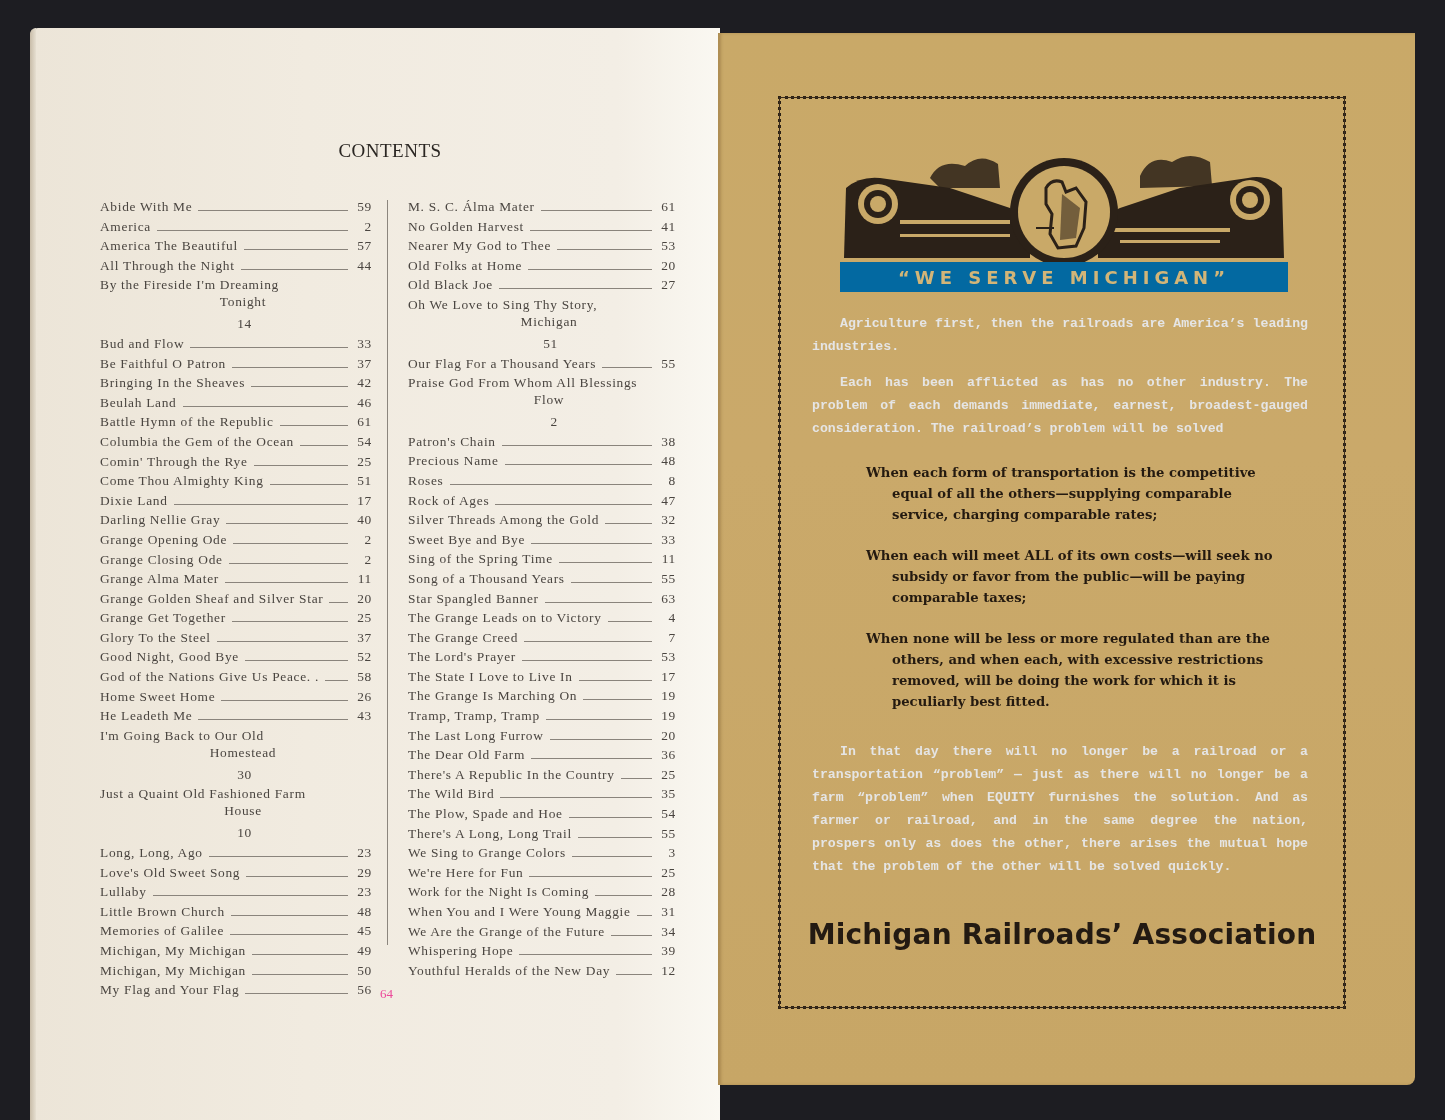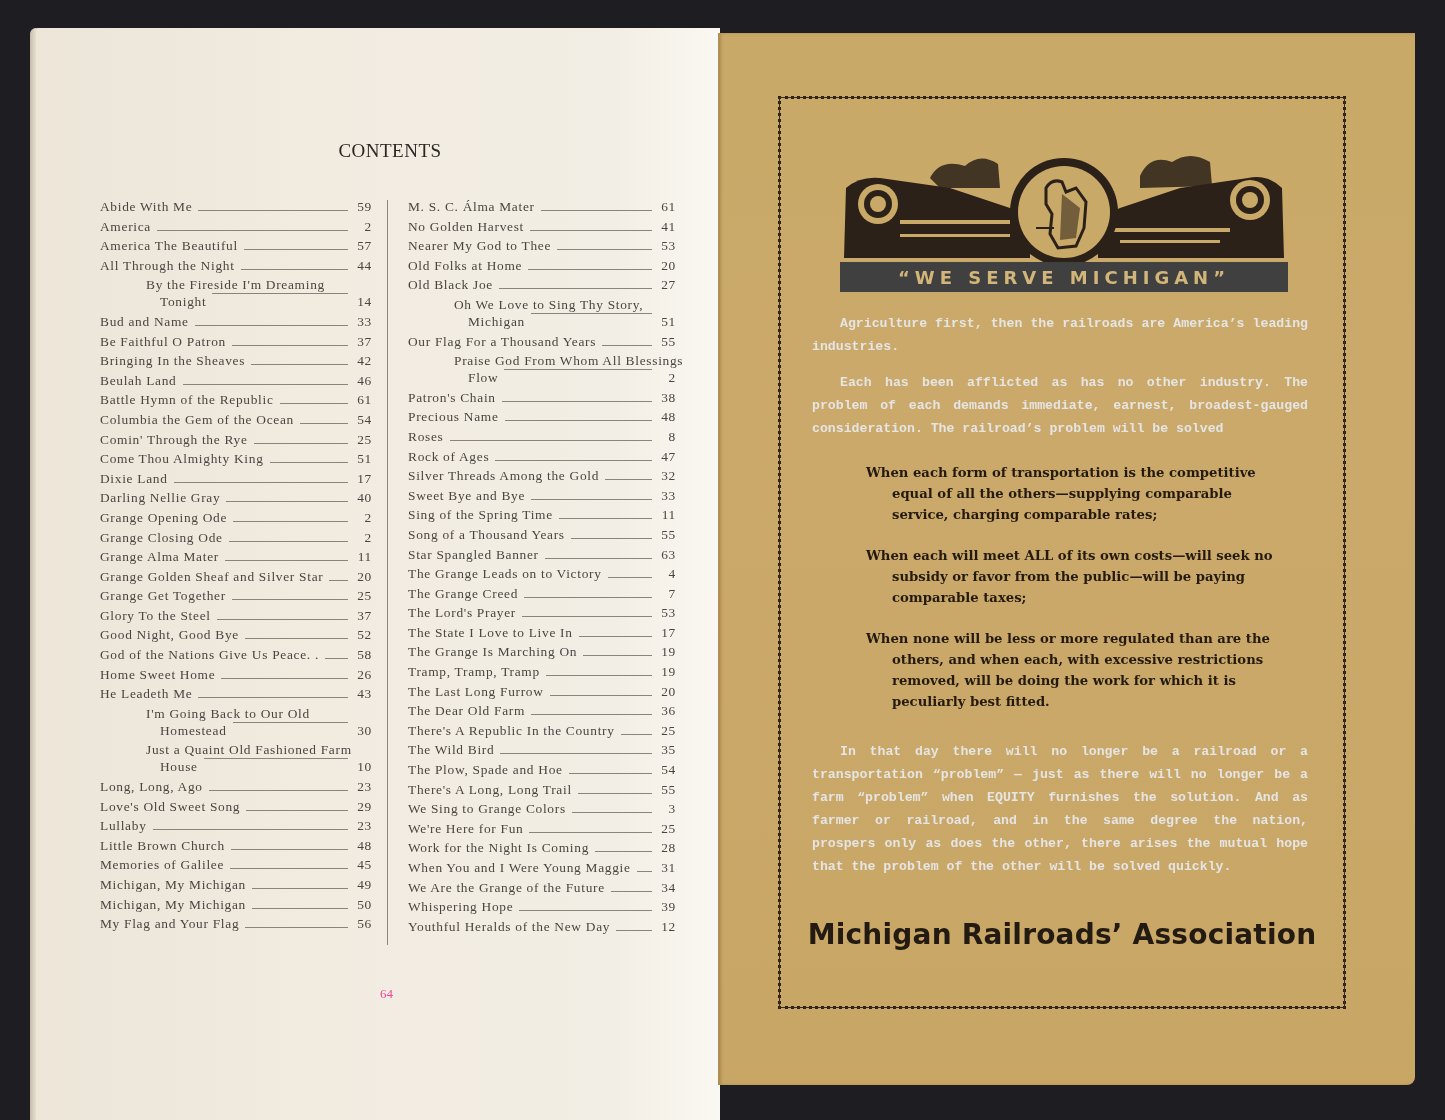--- a/index.html
+++ b/index.html
@@ -39,23 +39,23 @@
       font-size: 13.4px; color: #4a4540; letter-spacing: 0.7px;
     }
     .col-left { left: 100px; width: 272px; }
     .col-right { left: 408px; width: 268px; }
     .entry { display: flex; align-items: flex-end; line-height: 17px; margin-bottom: 2.6px; }
     .entry .title { white-space: nowrap; }
     .entry .leader {
       flex: 1; border-bottom: 1px solid #8a847c; margin: 0 6px 4px 6px; min-width: 10px;
     }
     .entry .page { min-width: 18px; text-align: right; }
-    .entry-wrap { line-height: 17px; margin-bottom: 2.6px; margin-left: 46px; }
+    .entry-wrap { line-height: 17px; margin-bottom: 2.6px; }
     .entry-wrap .line1 { white-space: nowrap; }
-    .entry-wrap .line2 { display: flex; align-items: flex-start; padding-left: 14px; }
+    .entry-wrap .line2 { display: flex; align-items: center; padding-left: 14px; flex-direction: column; }
     .entry-wrap .leader { flex: 1; border-bottom: 1px solid #8a847c; margin: 0 6px 4px 6px; }
     .entry-wrap .page { min-width: 18px; text-align: right; }
     .divider {
       position: absolute; left: 387px; top: 200px; width: 1px; height: 745px;
       background: #8c867e;
     }
     .page-number {
       position: absolute; left: 380px; top: 986px;
       font-family: "Liberation Serif", serif; font-weight: normal;
       font-size: 13px; color: #ec4899;
@@ -63,21 +63,21 @@
     .frame {
       position: absolute; left: 778px; top: 96px; width: 562px; height: 907px;
       border: 3px dotted #2b2015;
       outline: 1px solid #3a2c1c; outline-offset: -2px;
     }
     .logo {
       position: absolute; left: 840px; top: 148px; width: 448px; height: 144px;
     }
     .logo-banner {
       position: absolute; left: 0; right: 0; bottom: 0; height: 30px;
-      background: #404040; color: #d2b578;
+      background: #0369a1; color: #d2b578;
       font-family: "DejaVu Sans", sans-serif; font-weight: bold;
       font-size: 18px; letter-spacing: 5px;
       display: flex; align-items: center; justify-content: center;
     }
     .ad-text {
       position: absolute; left: 812px; width: 496px;
       font-family: Liberation Mono, monospace; font-weight: bold;
       font-size: 13.2px; color: #e5e5e5; line-height: 23px;
       text-align: justify;
     }
@@ -131,21 +131,21 @@
     </div>
     <div class="entry-wrap">
       <div class="line1">By the Fireside I'm Dreaming</div>
       <div class="line2">
         <span>Tonight</span>
         <span class="leader"></span>
         <span class="page">14</span>
       </div>
     </div>
     <div class="entry">
-      <span class="title">Bud and Name</span>
+      <span class="title">Bud and Flow</span>
       <span class="leader"></span>
       <span class="page">33</span>
     </div>
     <div class="entry">
       <span class="title">Be Faithful O Patron</span>
       <span class="leader"></span>
       <span class="page">37</span>
     </div>
     <div class="entry">
       <span class="title">Bringing In the Sheaves</span>

